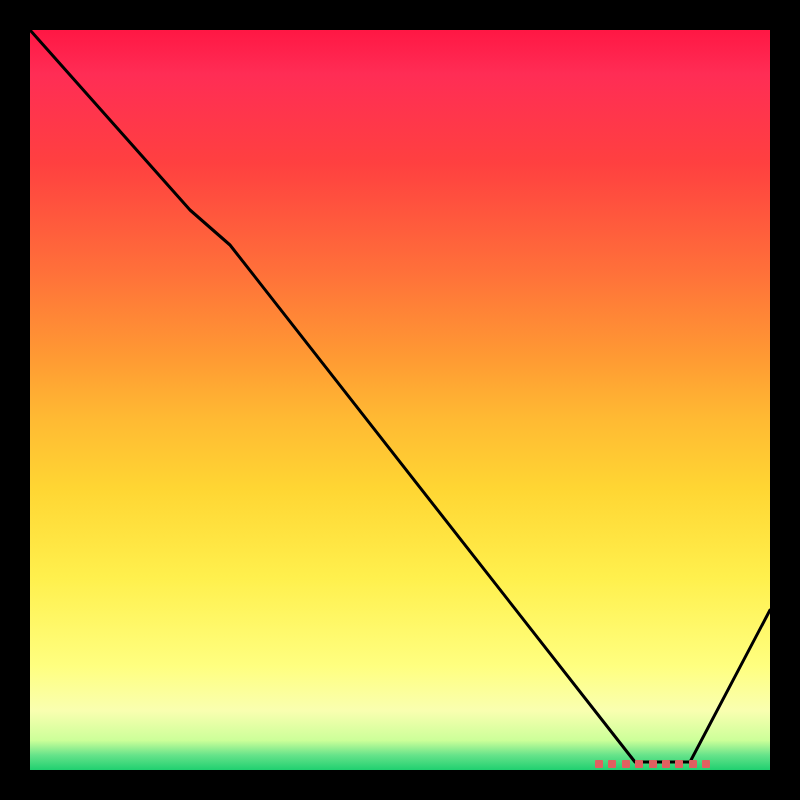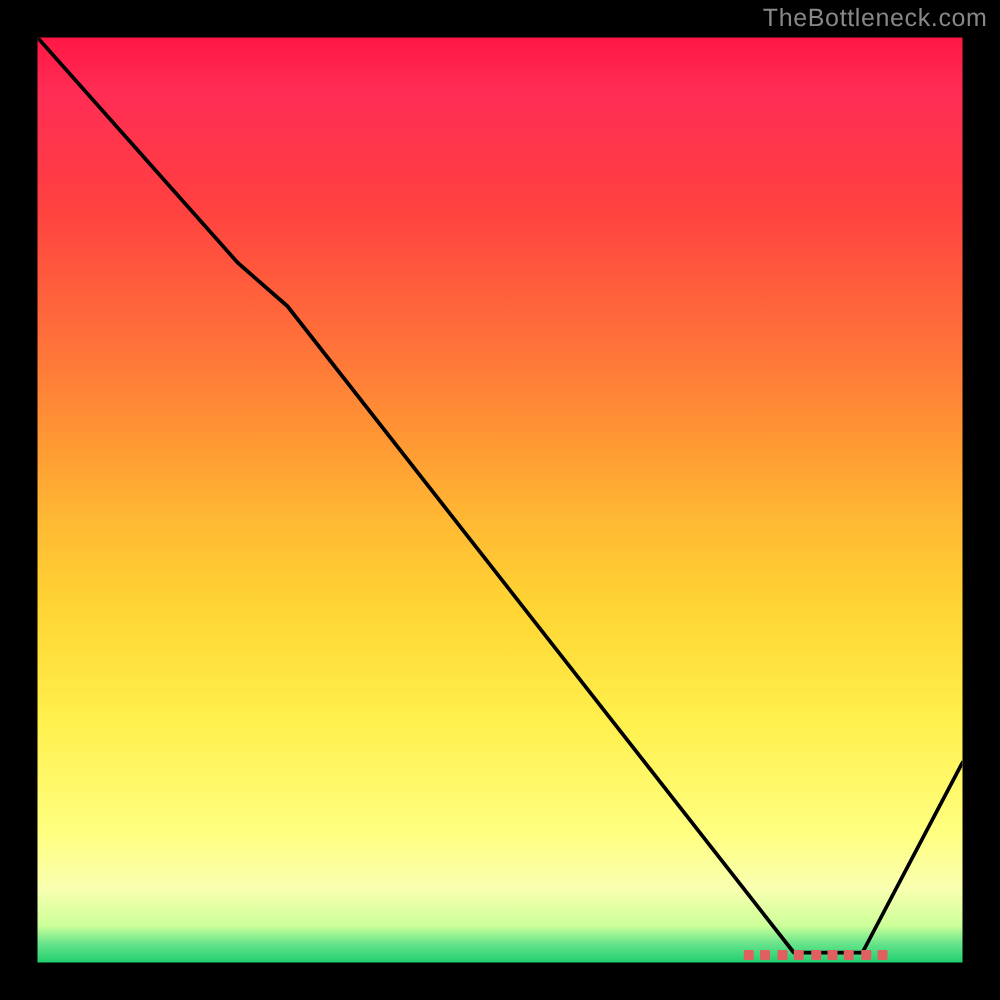--- a/index.html
+++ b/index.html
@@ -68,21 +68,20 @@
     height: 8px;
     background: #e06060;
     border-radius: 1px;
   }
 </style>
 </head>
 <body>
 
 <div class="frame">
 
-  <div class="attrib">TheBottleneck.com</div>
 
   <div class="plot">
 
     <svg class="curve" viewBox="0 0 740 740" preserveAspectRatio="none">
       <path id="curve-path" d="M0 0 L160 180 L200 215 L605 732 L660 732 L740 580" fill="none" stroke="#000" stroke-width="3" stroke-linejoin="round" stroke-linecap="round"></path>
     </svg>
 
     <div class="dash" id="marker" style="left: 565px; top: 730px; width: 115px;">
         <span style="left: 0px;"></span>
         <span style="left: 13.375px;"></span>

